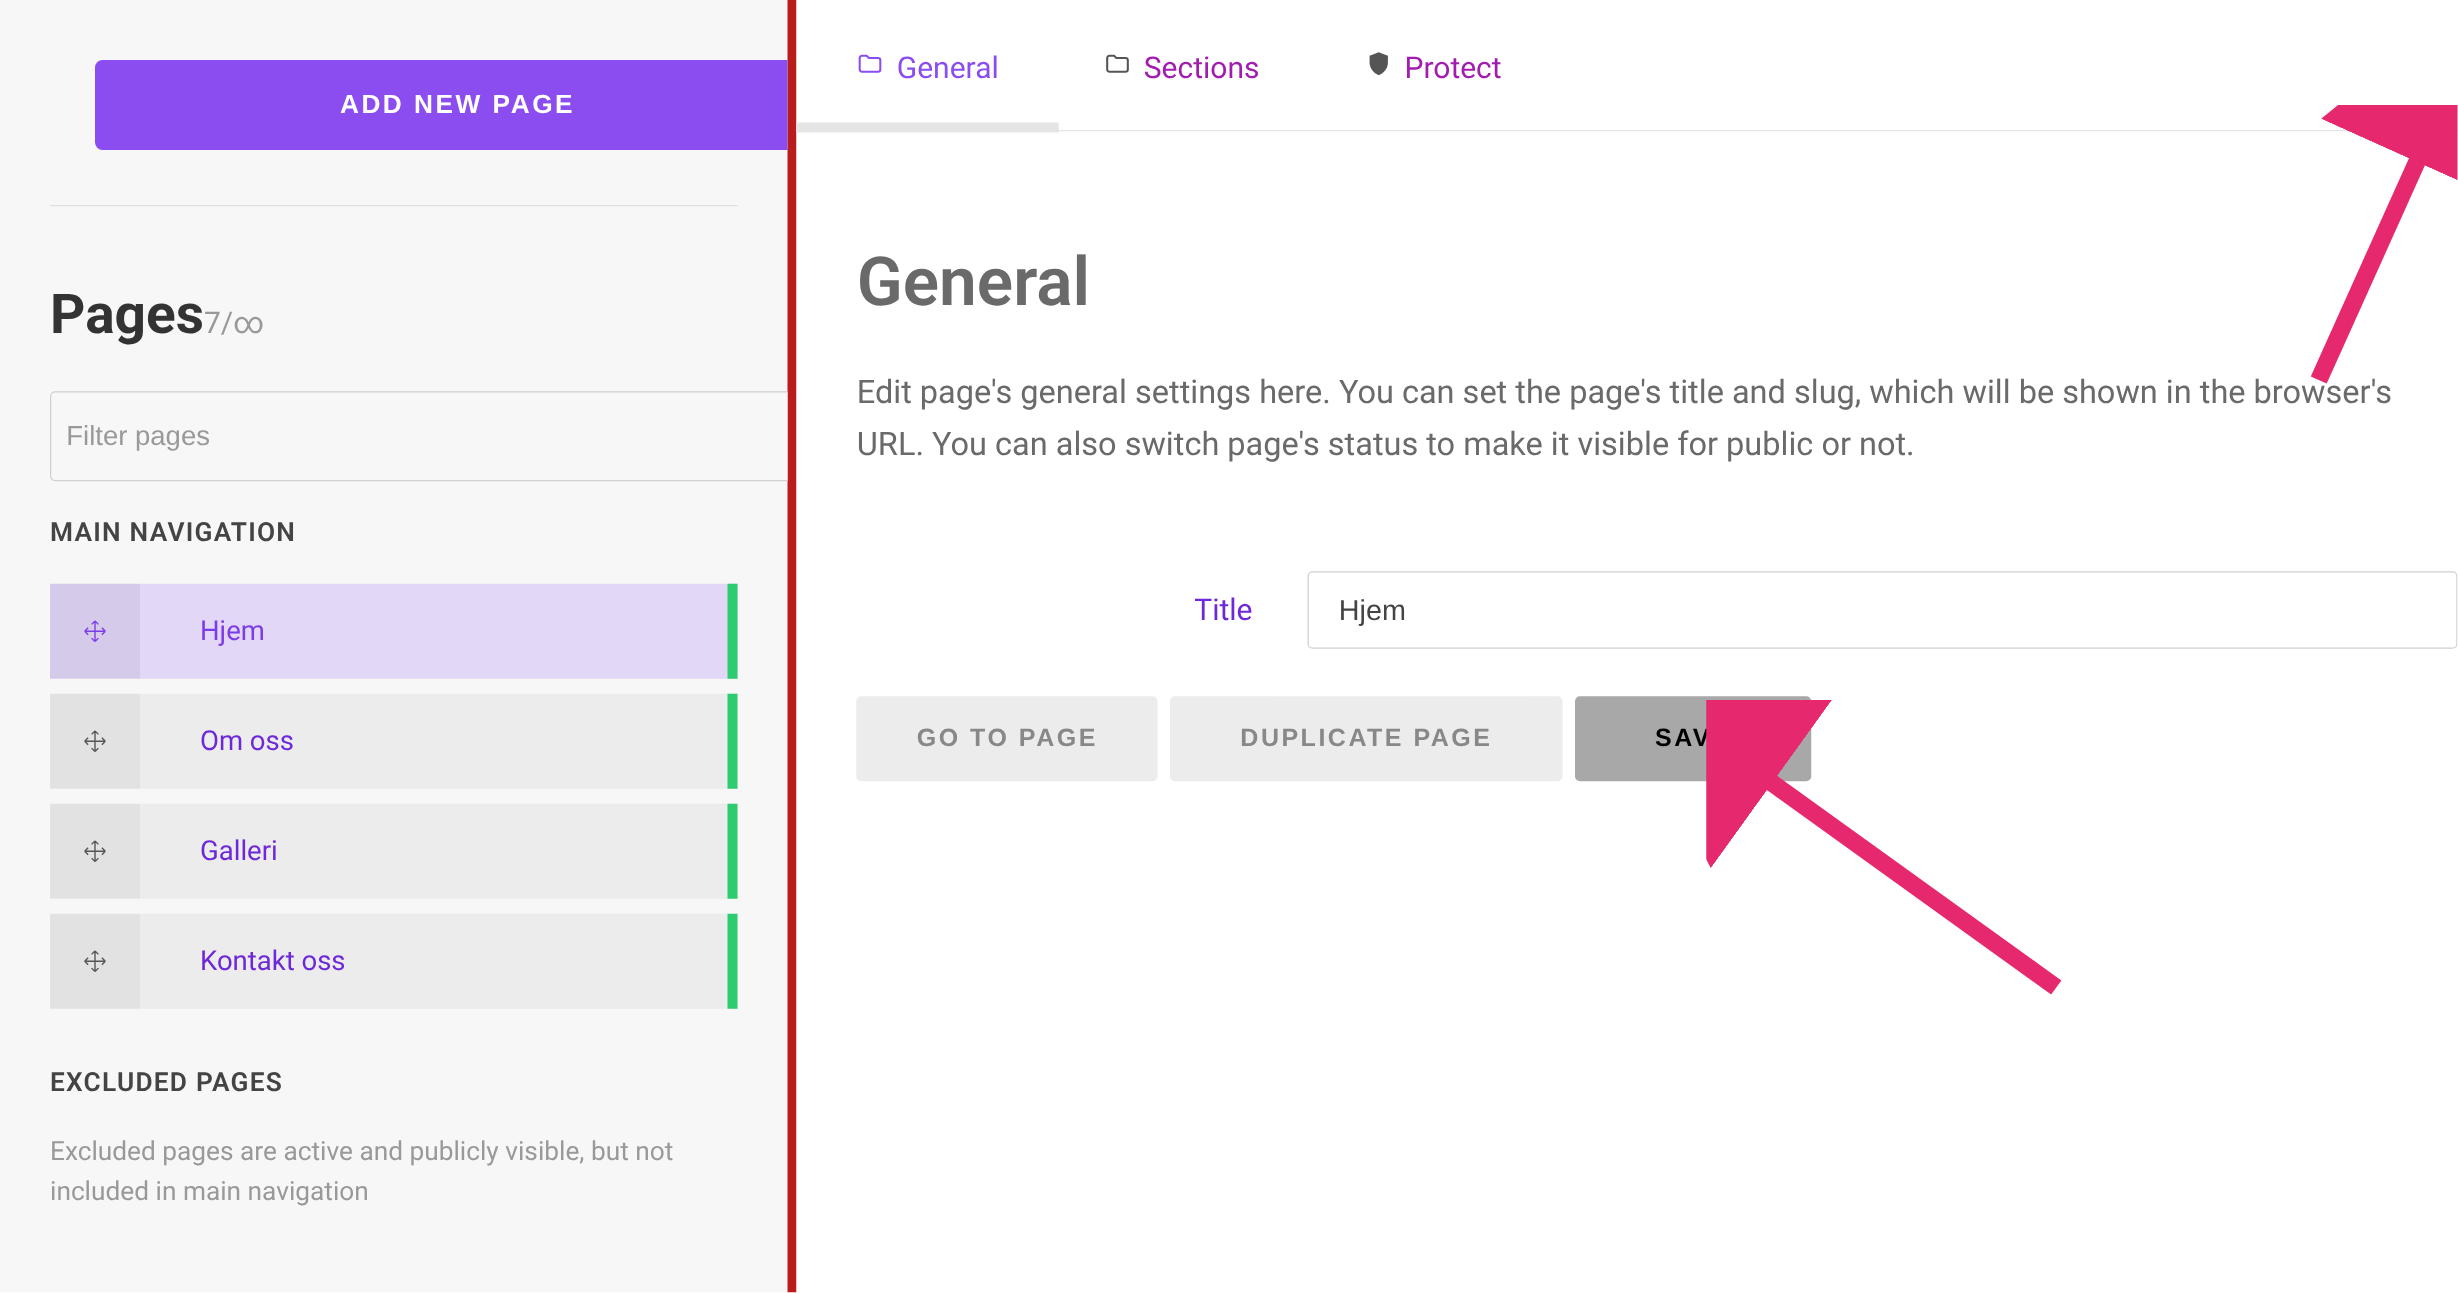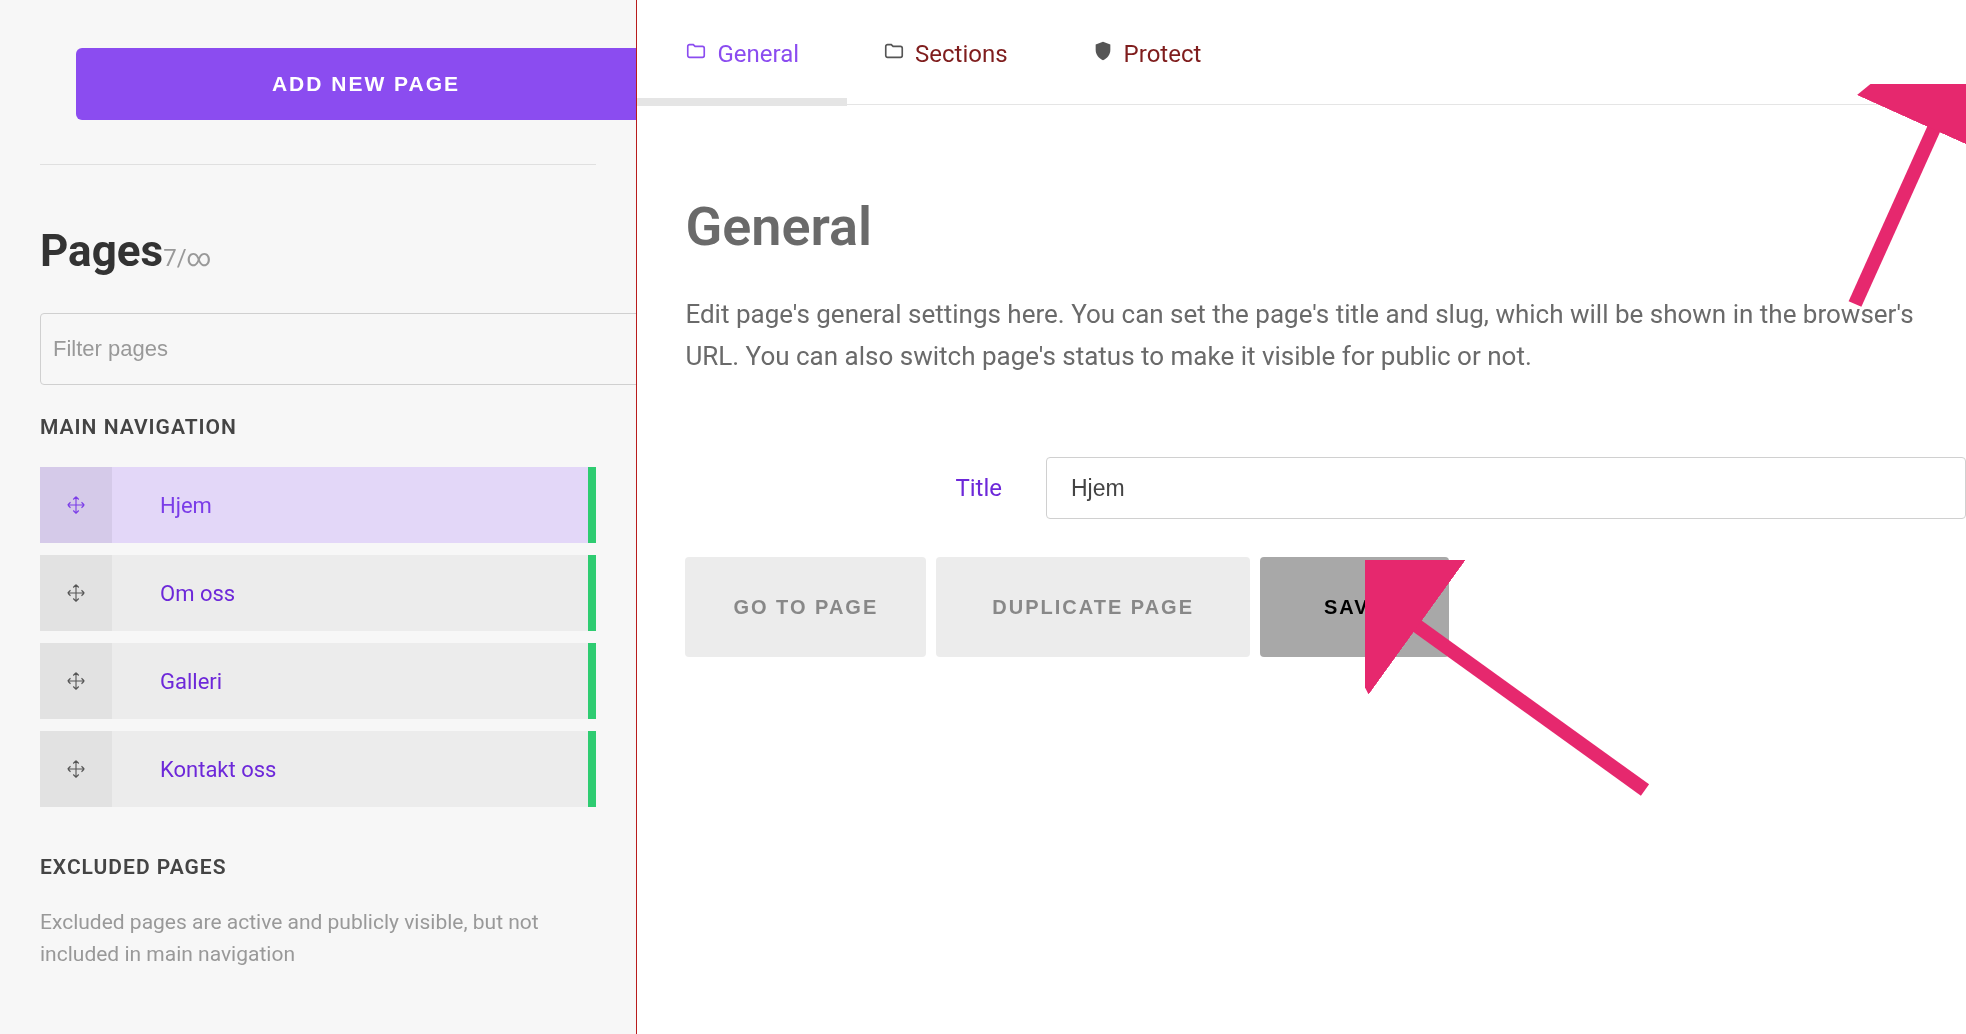--- a/index.html
+++ b/index.html
@@ -9,21 +9,21 @@
   width: 1966px;
   height: 1034px;
   overflow: hidden;
   background: #fff;
   transform-origin: top left;
 }
 .sidebar {
   width: 720px;
   background: #f7f7f7;
   padding: 48px 40px 0 40px;
-  border-right: 1px solid #b91c1c;
+  border-right: 7px solid #b91c1c;
   overflow: hidden;
 }
 .add-page-btn {
   width: 580px;
   height: 72px;
   background: #8b4cf0;
   color: #fff;
   border: none;
   border-radius: 6px;
   font-size: 21px;
@@ -124,21 +124,21 @@
   gap: 84px;
   padding: 40px 0 36px 48px;
   border-bottom: 1px solid #e5e5e5;
   position: relative;
 }
 .tab {
   display: flex;
   align-items: center;
   gap: 10px;
   font-size: 24px;
-  color: #7f1d1d;
+  color: #a21caf;
   cursor: pointer;
 }
 .tab.active { color: #8b4cf0; }
 .tab svg { width: 22px; height: 22px; }
 .tab-indicator {
   position: absolute;
   bottom: -2px;
   left: 0;
   width: 210px;
   height: 8px;
@@ -186,21 +186,21 @@
 }
 .actions {
   display: flex;
   gap: 10px;
   margin-left: 48px;
   position: absolute;
   left: 0;
   top: 557px;
 }
 .action-btn {
-  height: 100px;
+  height: 68px;
   padding: 0 48px;
   border: none;
   border-radius: 4px;
   font-size: 20px;
   font-weight: 600;
   letter-spacing: 2px;
   cursor: pointer;
 }
 .action-btn.light { background: #ececec; color: #888; }
 .action-btn.light.wide { padding: 0 56px; }

